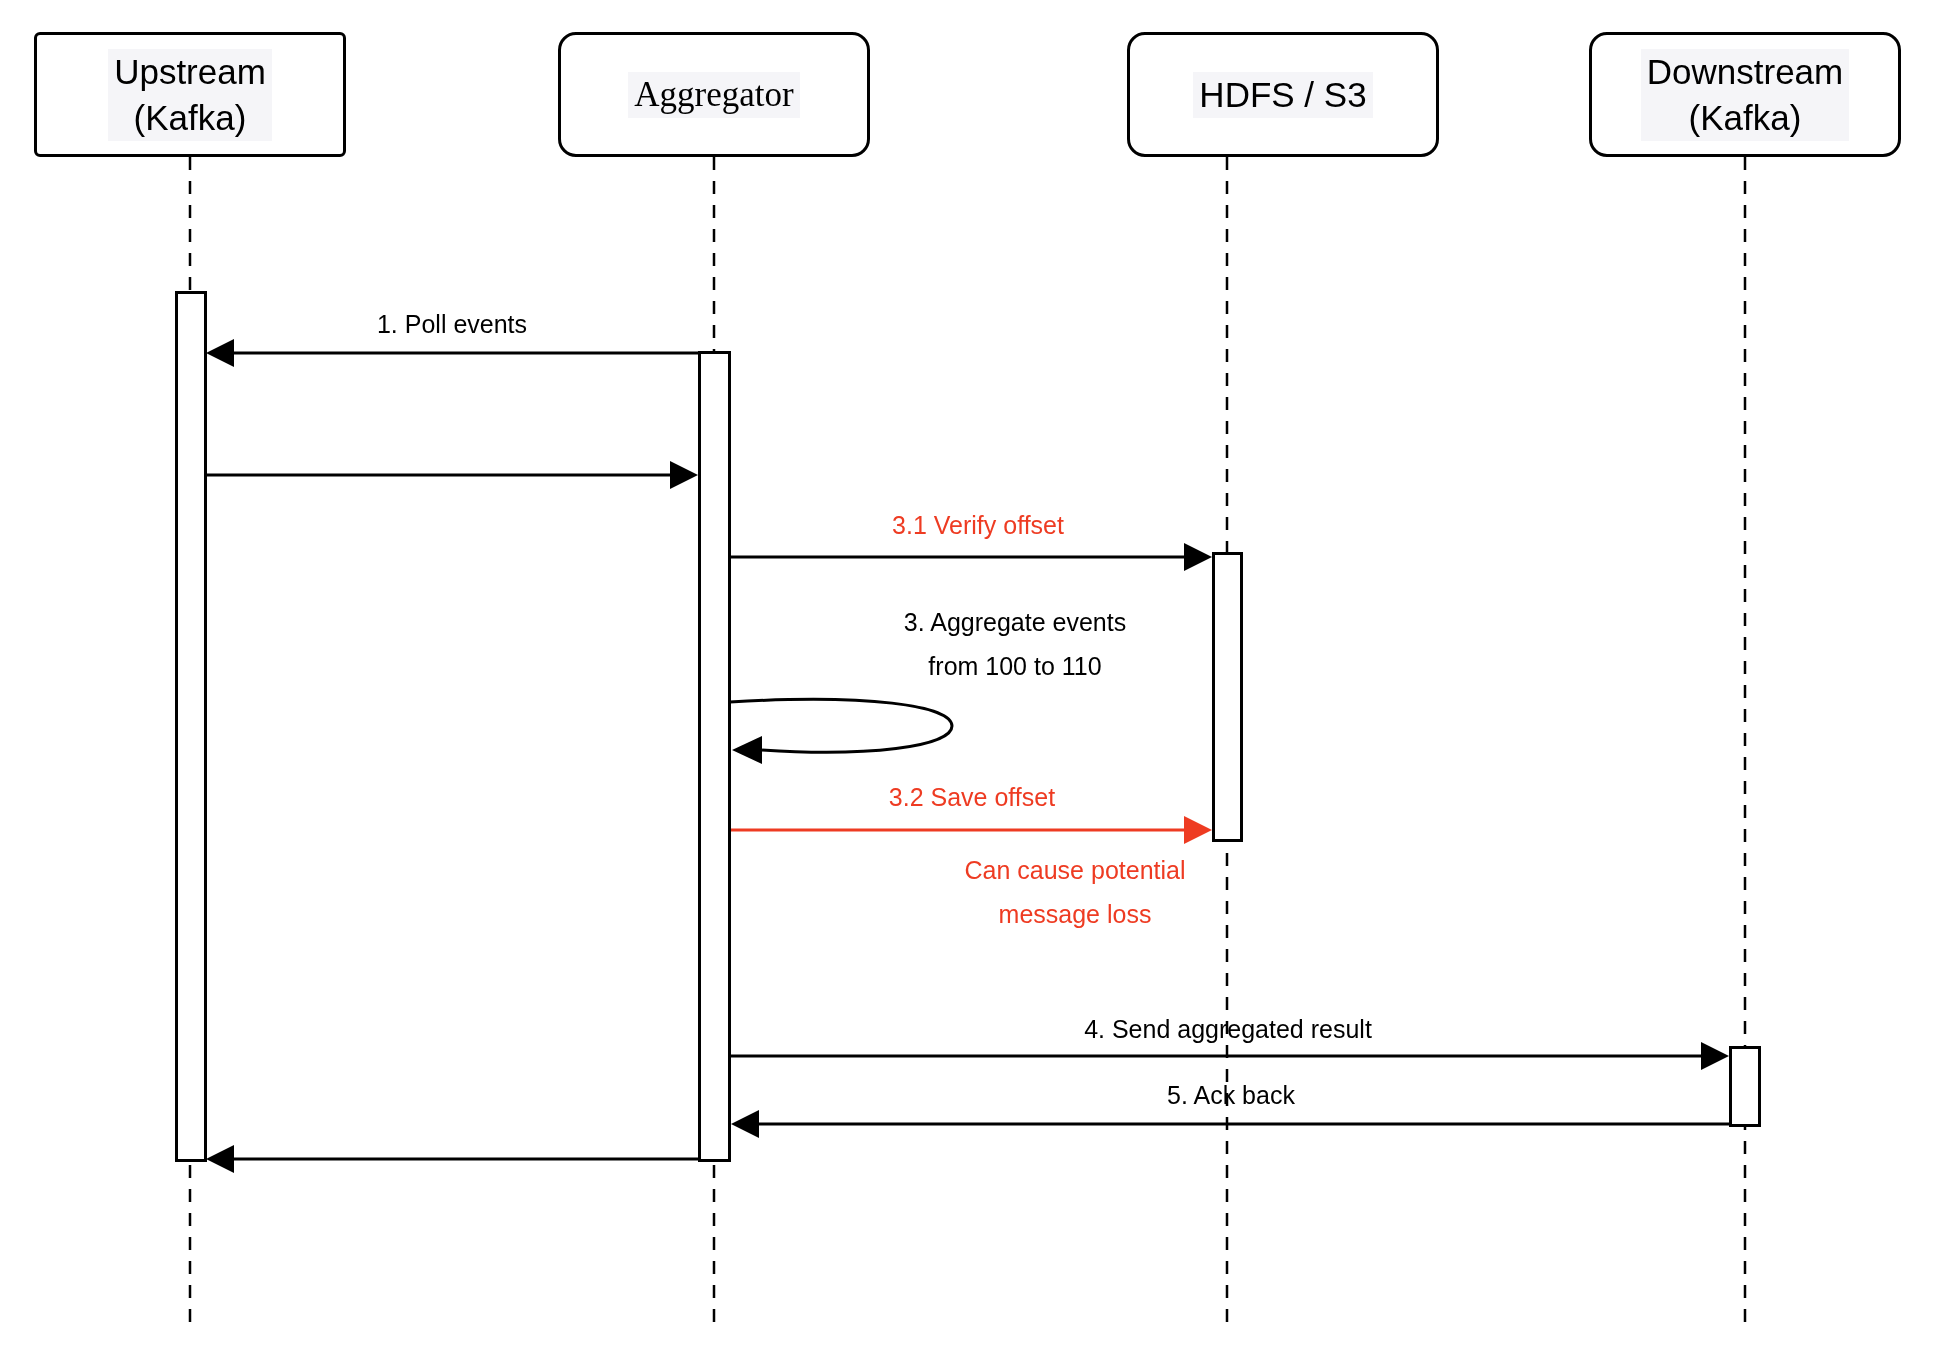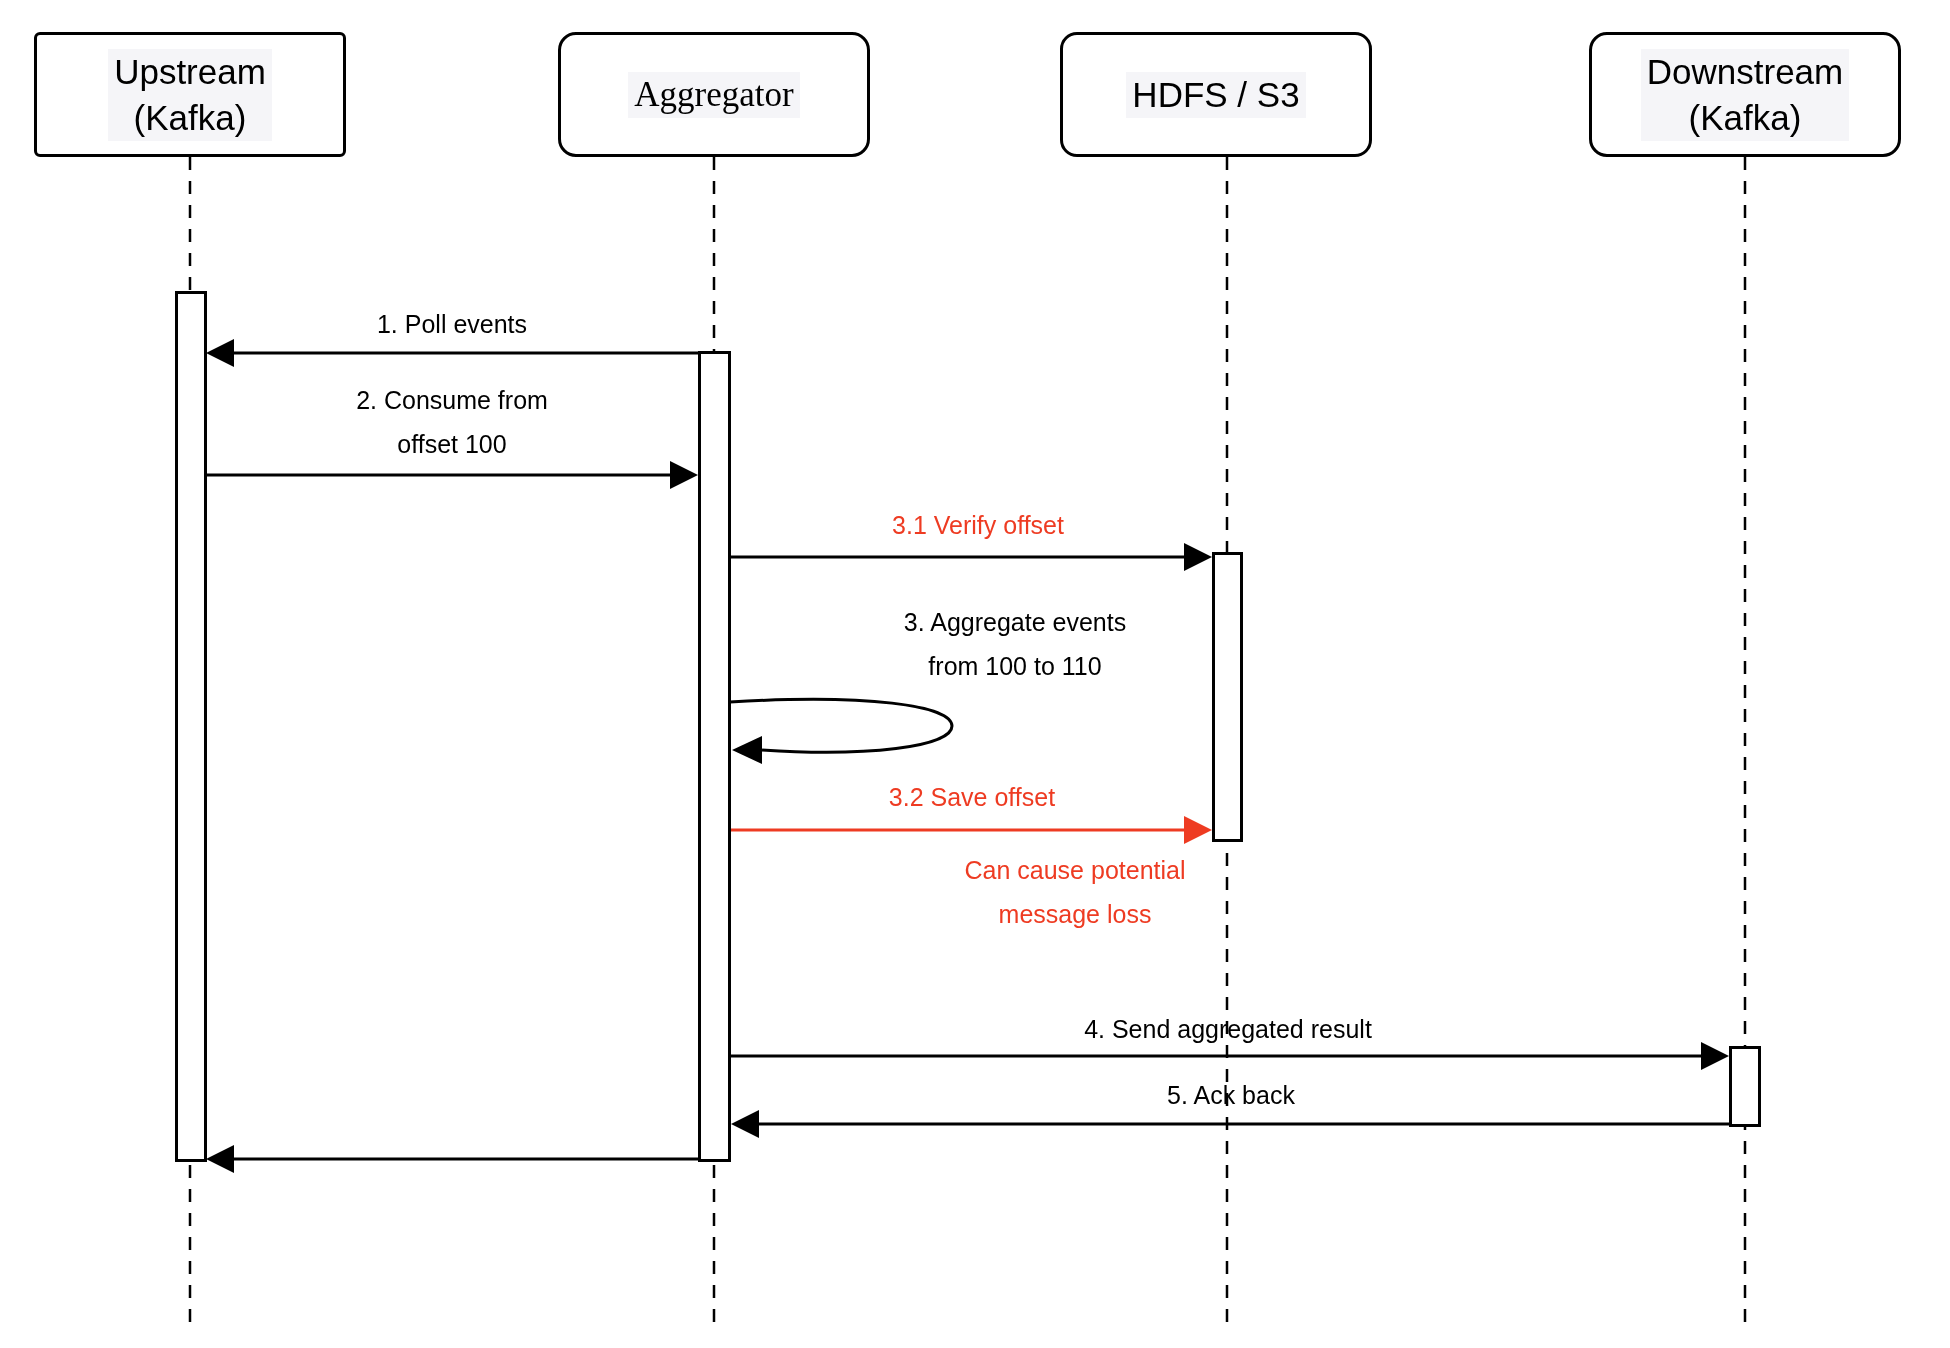--- a/index.html
+++ b/index.html
@@ -118,39 +118,37 @@
       <polygon points="731,1124 759,1110 759,1138" class="fill-black"></polygon>
     </g>
 
     <g>
       <line x1="698" y1="1159" x2="232" y2="1159" class="stroke-black" stroke-width="3"></line>
       <polygon points="206,1159 234,1145 234,1173" class="fill-black"></polygon>
     </g>
   </svg>
 
   <div class="msg-label" style="left:452px;  top:302px;">1. Poll events</div>
-  <div class="msg-label" style="left:452px;  top:378px;">2. Consume from
-offset 100</div>
   <div class="msg-label red" style="left:978px;  top:503px;">3.1 Verify offset</div>
   <div class="msg-label" style="left:1015px; top:600px;">3. Aggregate events
 from 100 to 110</div>
   <div class="msg-label red" style="left:972px;  top:775px;">3.2 Save offset</div>
   <div class="msg-label red" style="left:1075px; top:848px;">Can cause potential
 message loss</div>
   <div class="msg-label" style="left:1228px; top:1007px;">4. Send aggregated result</div>
   <div class="msg-label" style="left:1231px; top:1073px;">5. Ack back</div>
 
   <div class="participant" style="left:34px;border-radius:6px;">
     <span class="ptext">Upstream
 (Kafka)</span>
   </div>
   <div class="participant" style="left:558px;font-family:Liberation Serif, serif;">
     <span class="ptext">Aggregator</span>
   </div>
-  <div class="participant" style="left:1060px;border-radius:17px;">
+  <div class="participant" style="left:1127px;">
     <span class="ptext">HDFS / S3</span>
   </div>
   <div class="participant" style="left:1589px;">
     <span class="ptext">Downstream
 (Kafka)</span>
   </div>
 
 </div>
 
 </body></html>

